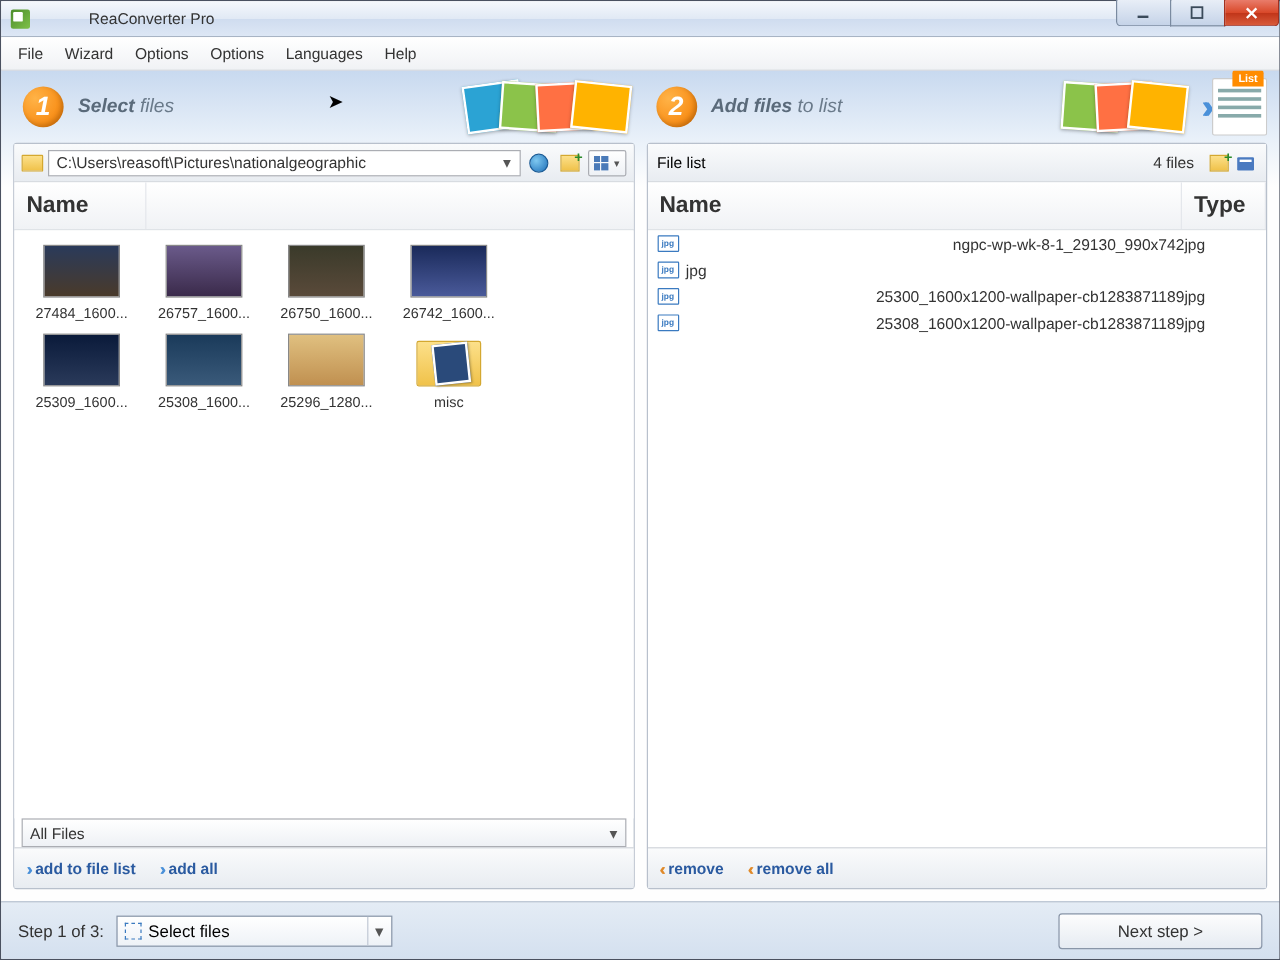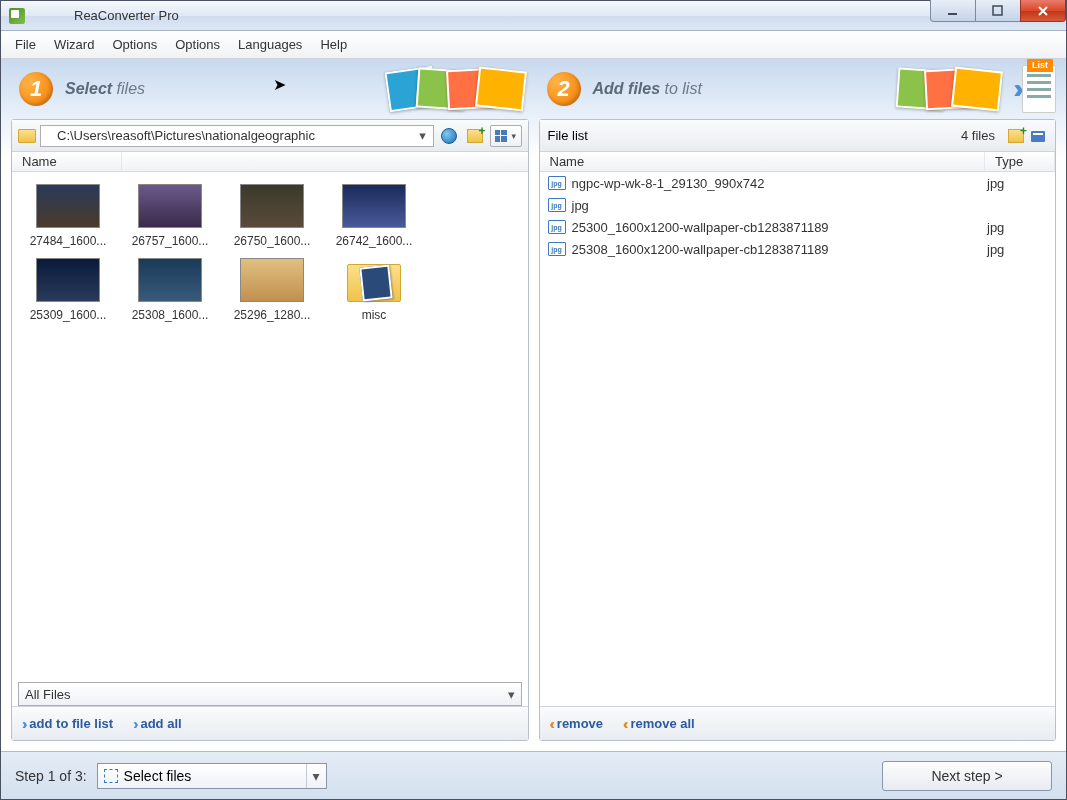--- a/index.html
+++ b/index.html
@@ -25,36 +25,36 @@
 .panel-title b { font-weight: bold; font-style: italic; color: #5a6a7a; }
 .panel-title .light { font-style: italic; }
 .header-art { position: absolute; right: 0; top: 0; height: 60px; display: flex; align-items: center; }
 .photo-stack { position: relative; width: 160px; height: 56px; }
 .photo-stack .ph { position: absolute; width: 48px; height: 40px; border: 2px solid #fff; box-shadow: 0 1px 3px rgba(0,0,0,0.3); top: 8px; }
 .photo-stack .p1 { left: 18px; background: #2ba3d4; transform: rotate(-8deg); }
 .photo-stack .p2 { left: 48px; background: #8bc34a; transform: rotate(4deg); }
 .photo-stack .p3 { left: 78px; background: #ff7043; transform: rotate(-3deg); }
 .photo-stack .p4 { left: 108px; background: #ffb300; transform: rotate(6deg); }
 .arrows-icon { color: #4a90d9; font-size: 28px; font-weight: bold; letter-spacing: -8px; margin: 0 6px; }
-.list-icon { width: 34px; height: 48px; background: #fff; border: 1px solid #ccc; border-radius: 2px; position: relative; padding: 4px; }
+.list-icon { width: 46px; height: 48px; background: #fff; border: 1px solid #ccc; border-radius: 2px; position: relative; padding: 4px; }
 .list-icon .tab { position: absolute; top: -8px; right: 2px; background: #ff8c00; color: #fff; font-size: 9px; padding: 2px 5px; border-radius: 3px 3px 0 0; font-weight: bold; }
 .list-icon .line { height: 3px; background: #8aa; margin: 4px 0; }
 .panel-body { flex: 1; background: #fff; border: 1px solid #b8c0cc; border-radius: 3px; display: flex; flex-direction: column; min-height: 0; }
 .toolbar { height: 32px; background: linear-gradient(to bottom, #fafbfc, #e8ecf1); border-bottom: 1px solid #d0d4da; display: flex; align-items: center; padding: 0 6px; gap: 4px; }
 .folder-icon { width: 18px; height: 14px; background: linear-gradient(to bottom, #fce08a, #f0c24a); border-radius: 1px; border: 1px solid #d4a830; }
-.path-combo { flex: 1; height: 22px; border: 1px solid #abadb3; background: #fff; display: flex; align-items: center; padding: 0 2px 0 16px; font-size: 13px; color: #333; }
+.path-combo { flex: 1; height: 22px; border: 1px solid #abadb3; background: #fff; display: flex; align-items: center; padding: 0 2px 0 6px; font-size: 13px; color: #333; }
 .path-combo .dd-arrow { width: 16px; text-align: center; color: #555; cursor: default; }
 .tb-btn { width: 22px; height: 22px; display: flex; align-items: center; justify-content: center; cursor: default; }
 .tb-btn.dd { width: 32px; border: 1px solid #abadb3; background: linear-gradient(to bottom, #fff, #eef1f5); border-radius: 2px; justify-content: space-around; padding: 0 2px; }
 .globe { width: 16px; height: 16px; border-radius: 50%; background: radial-gradient(circle at 35% 35%, #7ec8f0, #1e6fb8); border: 1px solid #1a5a94; }
 .newfolder { width: 16px; height: 14px; background: linear-gradient(#fce08a,#f0c24a); border: 1px solid #d4a830; position: relative; }
 .newfolder::after { content: "+"; position: absolute; right: -4px; top: -6px; color: #2a8a2a; font-weight: bold; font-size: 12px; }
 .grid-ico { width: 12px; height: 12px; display: grid; grid-template-columns: 1fr 1fr; grid-template-rows: 1fr 1fr; gap: 1px; }
 .grid-ico span { background: #4a7ab8; }
-.col-head { height: 20px; background: linear-gradient(to bottom, #fff, #f0f2f5); border-bottom: 1px solid #d8dce2; display: flex; align-items: center; font-size: 13px; color: #333; }
+.col-head { height: 40px; background: linear-gradient(to bottom, #fff, #f0f2f5); border-bottom: 1px solid #d8dce2; display: flex; align-items: center; font-size: 19px; color: #333; font-weight: bold; }
 .col-head .col { padding: 0 10px; border-right: 1px solid #e4e7ec; height: 100%; display: flex; align-items: center; }
 .browse-area { flex: 1; overflow: auto; padding: 12px 8px; background: #fff; }
 .thumbs { display: flex; flex-wrap: wrap; gap: 10px 6px; align-content: flex-start; }
 .thumb { width: 96px; display: flex; flex-direction: column; align-items: center; cursor: default; }
 .thumb .img { width: 64px; height: 44px; border: 1px solid #888; margin-bottom: 6px; }
 .thumb .label { font-size: 12px; color: #333; white-space: nowrap; overflow: hidden; text-overflow: ellipsis; width: 100%; text-align: center; }
 .thumb.folder .fimg { width: 54px; height: 44px; position: relative; margin-bottom: 6px; }
 .thumb.folder .fimg .back { position: absolute; width: 54px; height: 38px; bottom: 0; background: linear-gradient(#fce08a,#f0c24a); border-radius: 2px; border: 1px solid #d4a830; }
 .thumb.folder .fimg .ph { position: absolute; width: 30px; height: 34px; background: #2a4a7a; border: 2px solid #fff; bottom: 2px; left: 14px; transform: rotate(-6deg); box-shadow: 1px 1px 2px rgba(0,0,0,.3); }
 .filter-combo { height: 24px; margin: 0 6px; border: 1px solid #abadb3; background: linear-gradient(#fff,#eef1f5); display: flex; align-items: center; padding: 0 6px; font-size: 13px; color: #333; }
@@ -63,21 +63,21 @@
 .link-btn { display: flex; align-items: center; gap: 6px; color: #2a5aa0; font-size: 13px; cursor: default; font-weight: bold; }
 .link-btn .chev { color: #4a90d9; font-size: 14px; letter-spacing: -4px; }
 .link-btn.orange .chev { color: #e08a2a; }
 .right-toolbar { height: 32px; background: linear-gradient(#fafbfc,#e8ecf1); border-bottom: 1px solid #d0d4da; display: flex; align-items: center; padding: 0 8px; }
 .right-toolbar .spacer { flex: 1; }
 .right-toolbar .count { color: #333; margin-right: 8px; }
 .small-icon { width: 18px; height: 18px; margin-left: 4px; display: inline-flex; align-items: center; justify-content: center; }
 .file-list { flex: 1; overflow: auto; background: #fff; }
 .file-row { display: flex; align-items: center; height: 22px; padding: 0 8px; font-size: 13px; color: #333; }
 .file-row .ficon { width: 18px; height: 14px; background: #fff; border: 1px solid #3a7ac0; border-radius: 1px; margin-right: 6px; font-size: 7px; color: #3a7ac0; font-weight: bold; display: flex; align-items: center; justify-content: center; }
-.file-row .fname { flex: 1; white-space: nowrap; overflow: hidden; text-overflow: ellipsis; }
+.file-row .fname { flex: 1; white-space: nowrap; overflow: hidden; text-overflow: ellipsis; text-align: right; }
 .file-row .ftype { width: 60px; }
 .bottom-bar { height: 48px; background: linear-gradient(#e4ecf5,#d4e0ef); border-top: 1px solid #b0bccc; display: flex; align-items: center; padding: 0 14px; }
 .step-label { font-size: 14px; color: #333; margin-right: 10px; }
 .step-combo { height: 26px; width: 230px; border: 1px solid #8a96a8; background: linear-gradient(#fff,#eef2f7); display: flex; align-items: center; padding: 0 6px; font-size: 14px; }
 .step-combo .sel-ico { width: 14px; height: 14px; border: 1px dashed #3a7ac0; margin-right: 6px; }
 .step-combo .dd-arrow { margin-left: auto; color: #555; border-left: 1px solid #c0c8d4; padding-left: 6px; height: 100%; display: flex; align-items: center; }
 .next-btn { margin-left: auto; height: 30px; width: 170px; border: 1px solid #8a96a8; border-radius: 3px; background: linear-gradient(#fdfdfd,#e6ebf2); display: flex; align-items: center; justify-content: center; font-size: 14px; color: #333; cursor: default; }
 .cursor-arrow { position: absolute; left: 262px; top: 16px; font-size: 16px; color: #000; }
 .t1 { background: linear-gradient(#2a3a5a,#4a3a2a); }
 .t2 { background: linear-gradient(#6a5a8a,#3a2a4a); }

